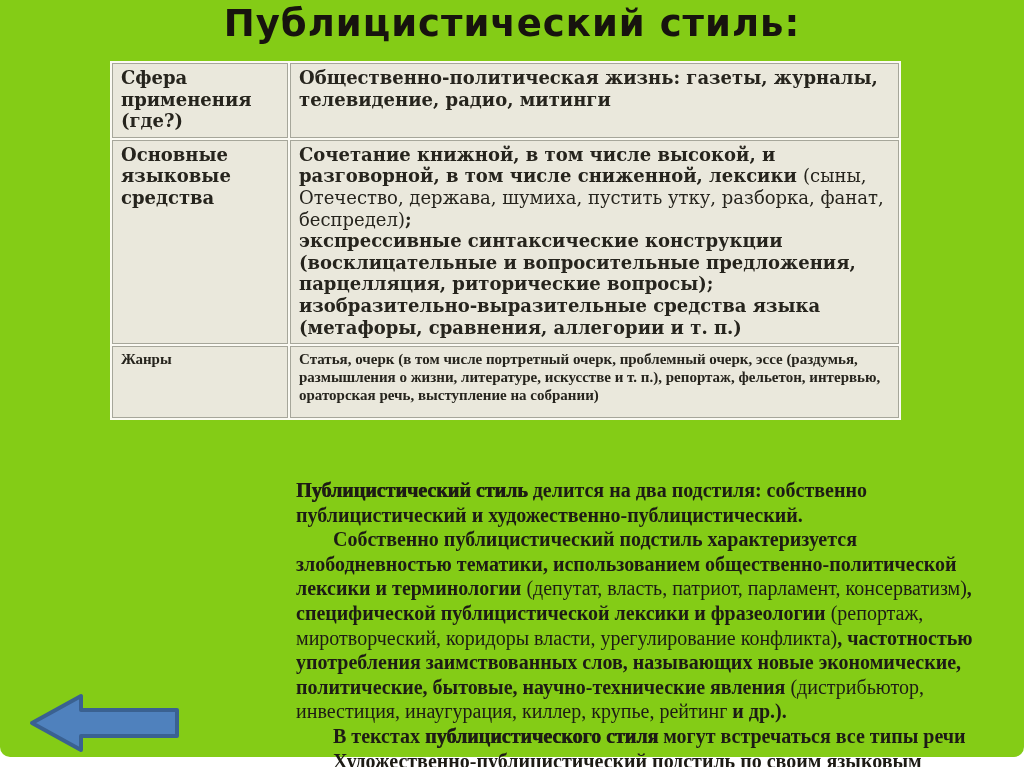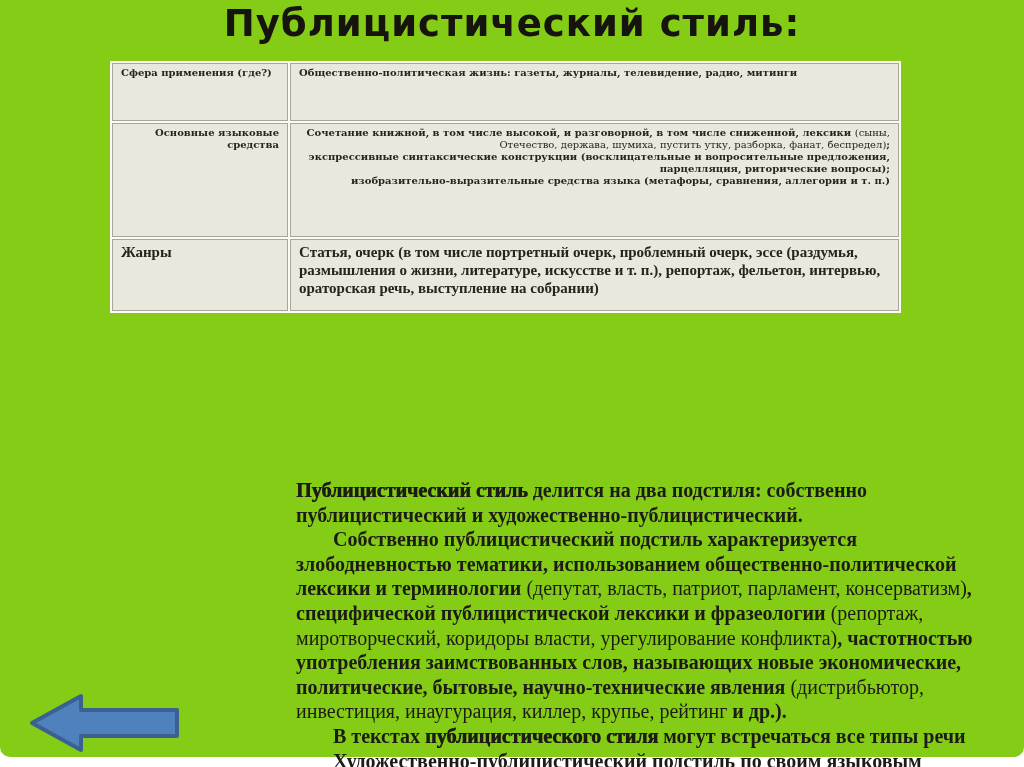--- a/index.html
+++ b/index.html
@@ -29,27 +29,27 @@
     table-layout:fixed;
   }
   table.style-table td{
     border:1px solid #A6A69A;
     background:#EAE8DC;
     vertical-align:top;
     padding:3px 8px 5px 8px;
     color:#26241d;
     font-family:"DejaVu Serif", serif;
     font-weight:bold;
-    font-size:10px;
+    font-size:18px;
     line-height:1.2;
   }
   td.label-cell{width:158px;}
   tr.row-1 td, tr.row-2 td{height:48px;}
   tr.row-3 td{height:98px;}
-  tr.row-4 td{height:104px;text-align:right;}
+  tr.row-4 td{height:104px;}
   tr.row-5 td{
     height:62px;
     font-family:"Liberation Serif", serif;
     font-size:15px;
     line-height:1.2;
   }
   .cell-content{white-space:pre-line;}
   .seg-i{font-weight:normal;}
   .seg-xb{text-shadow:0.6px 0 0 currentColor;}
   .body-text{

